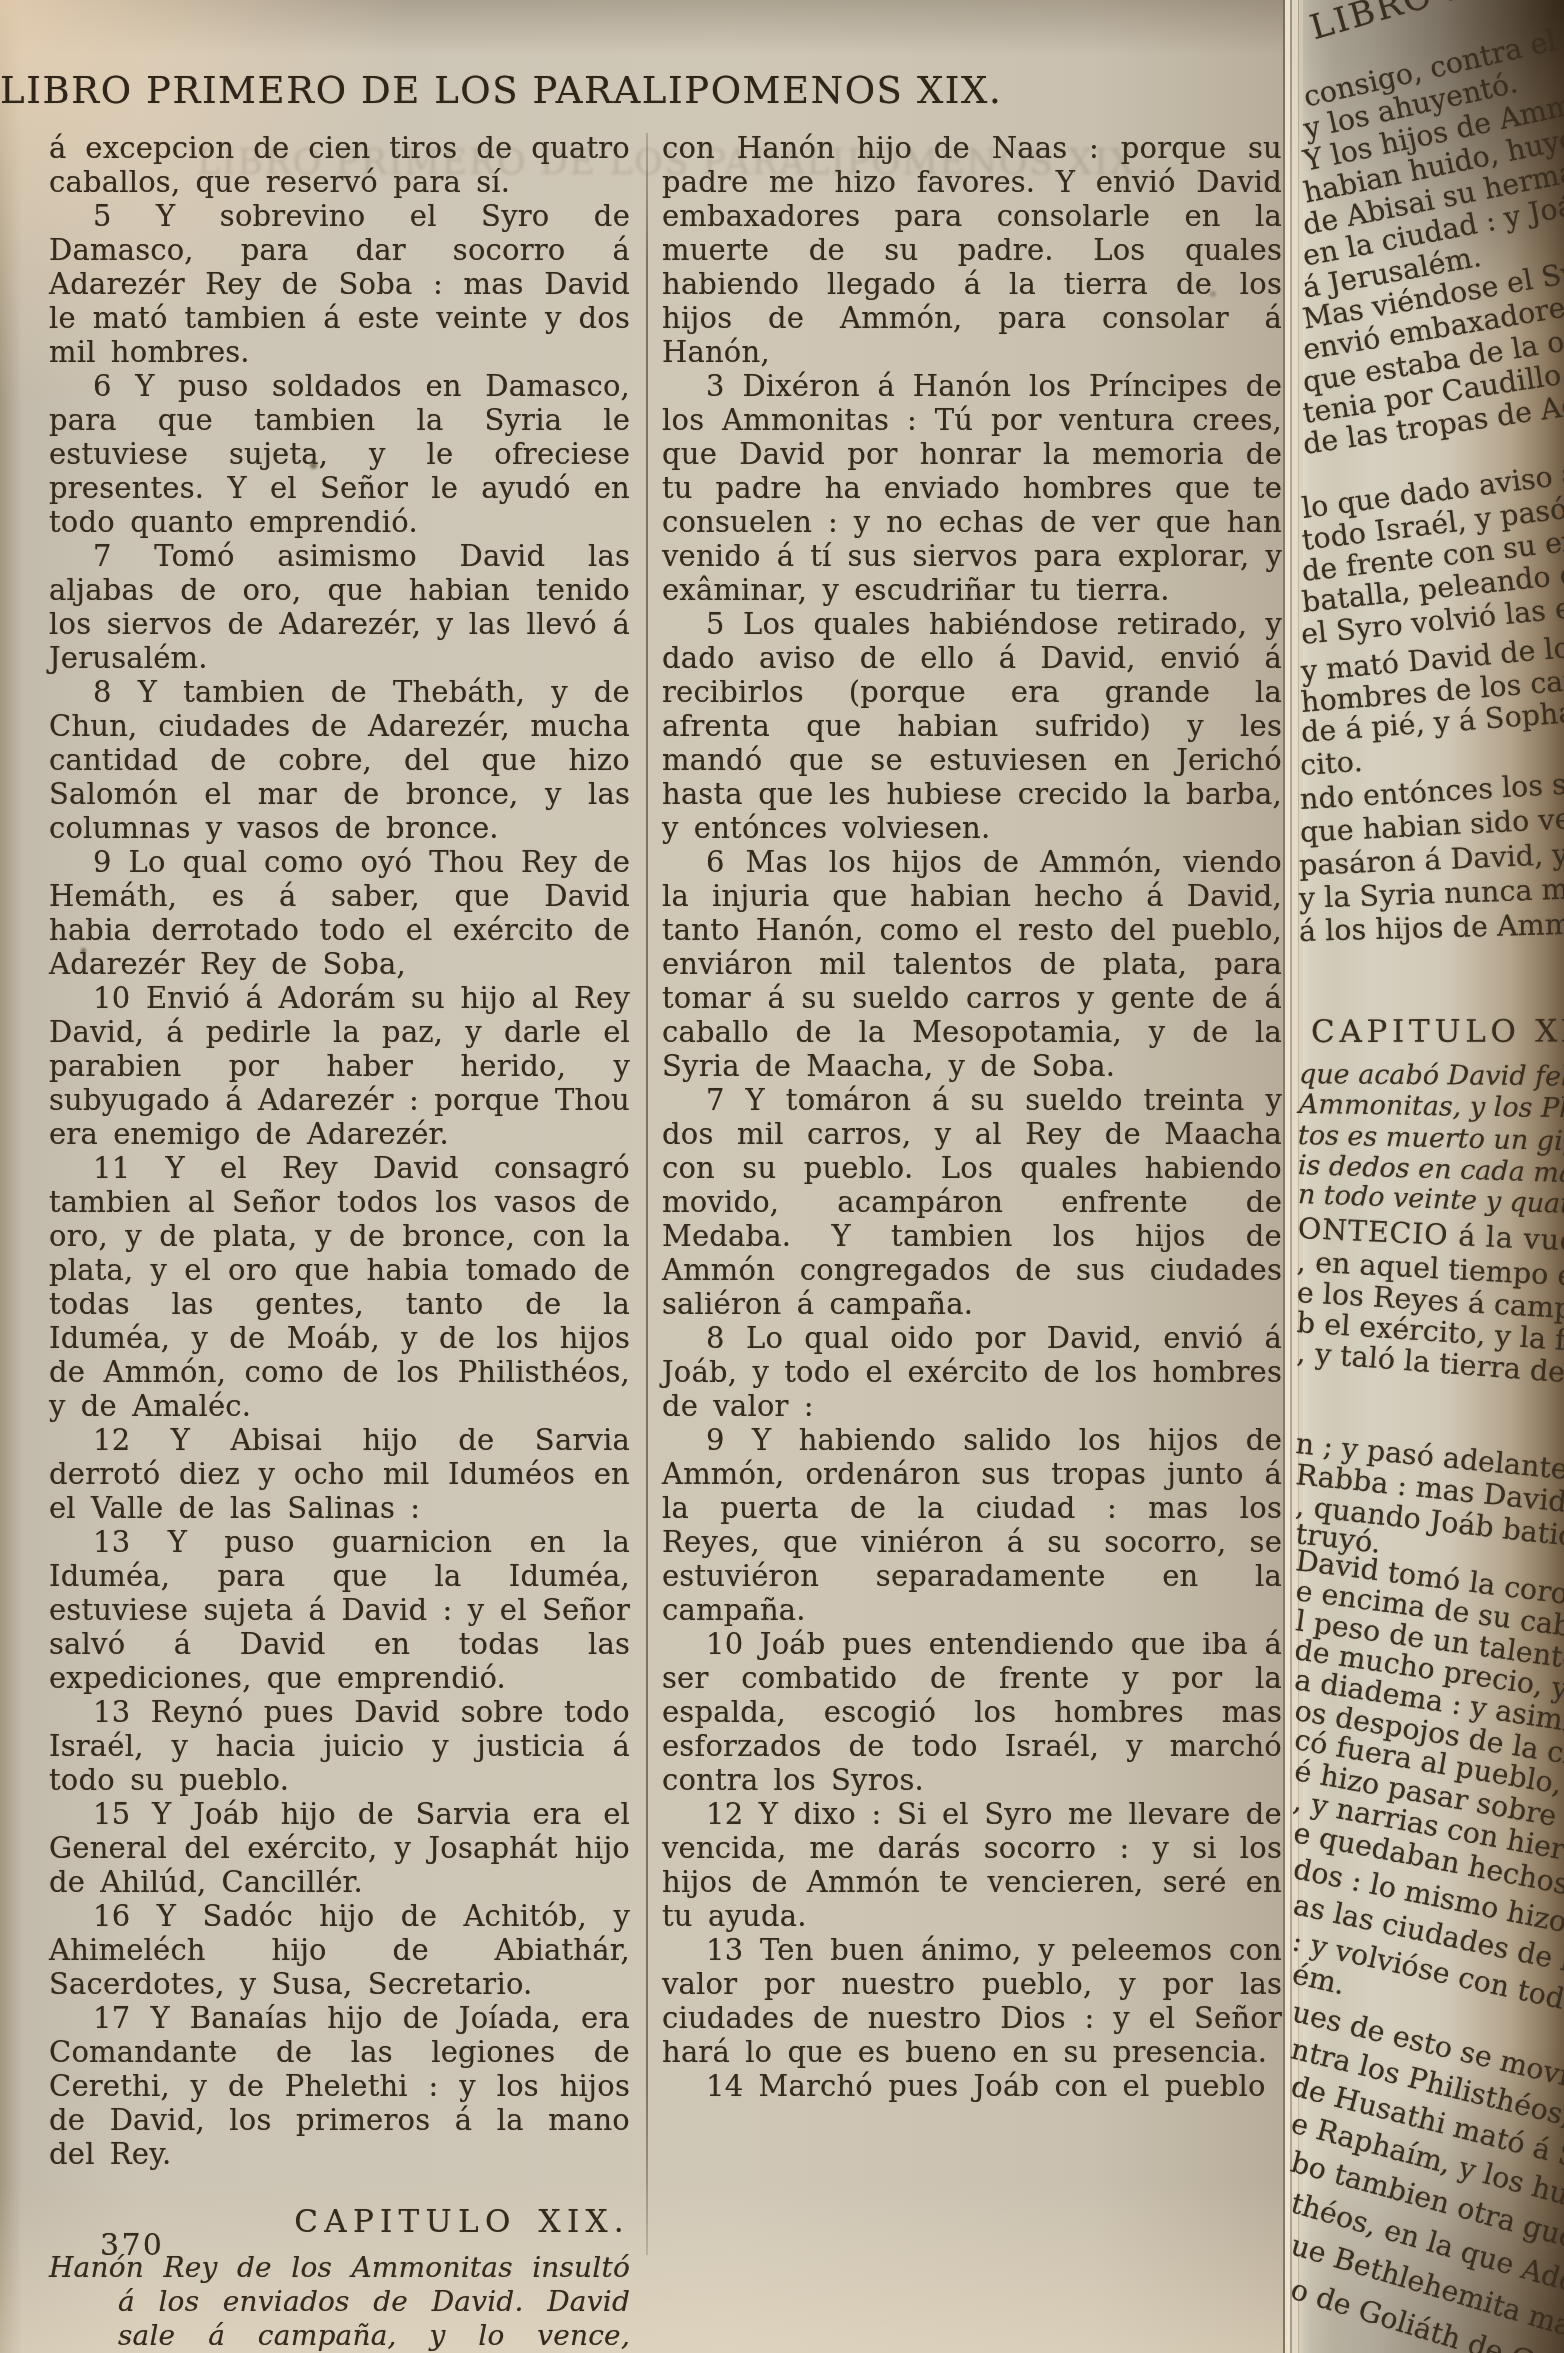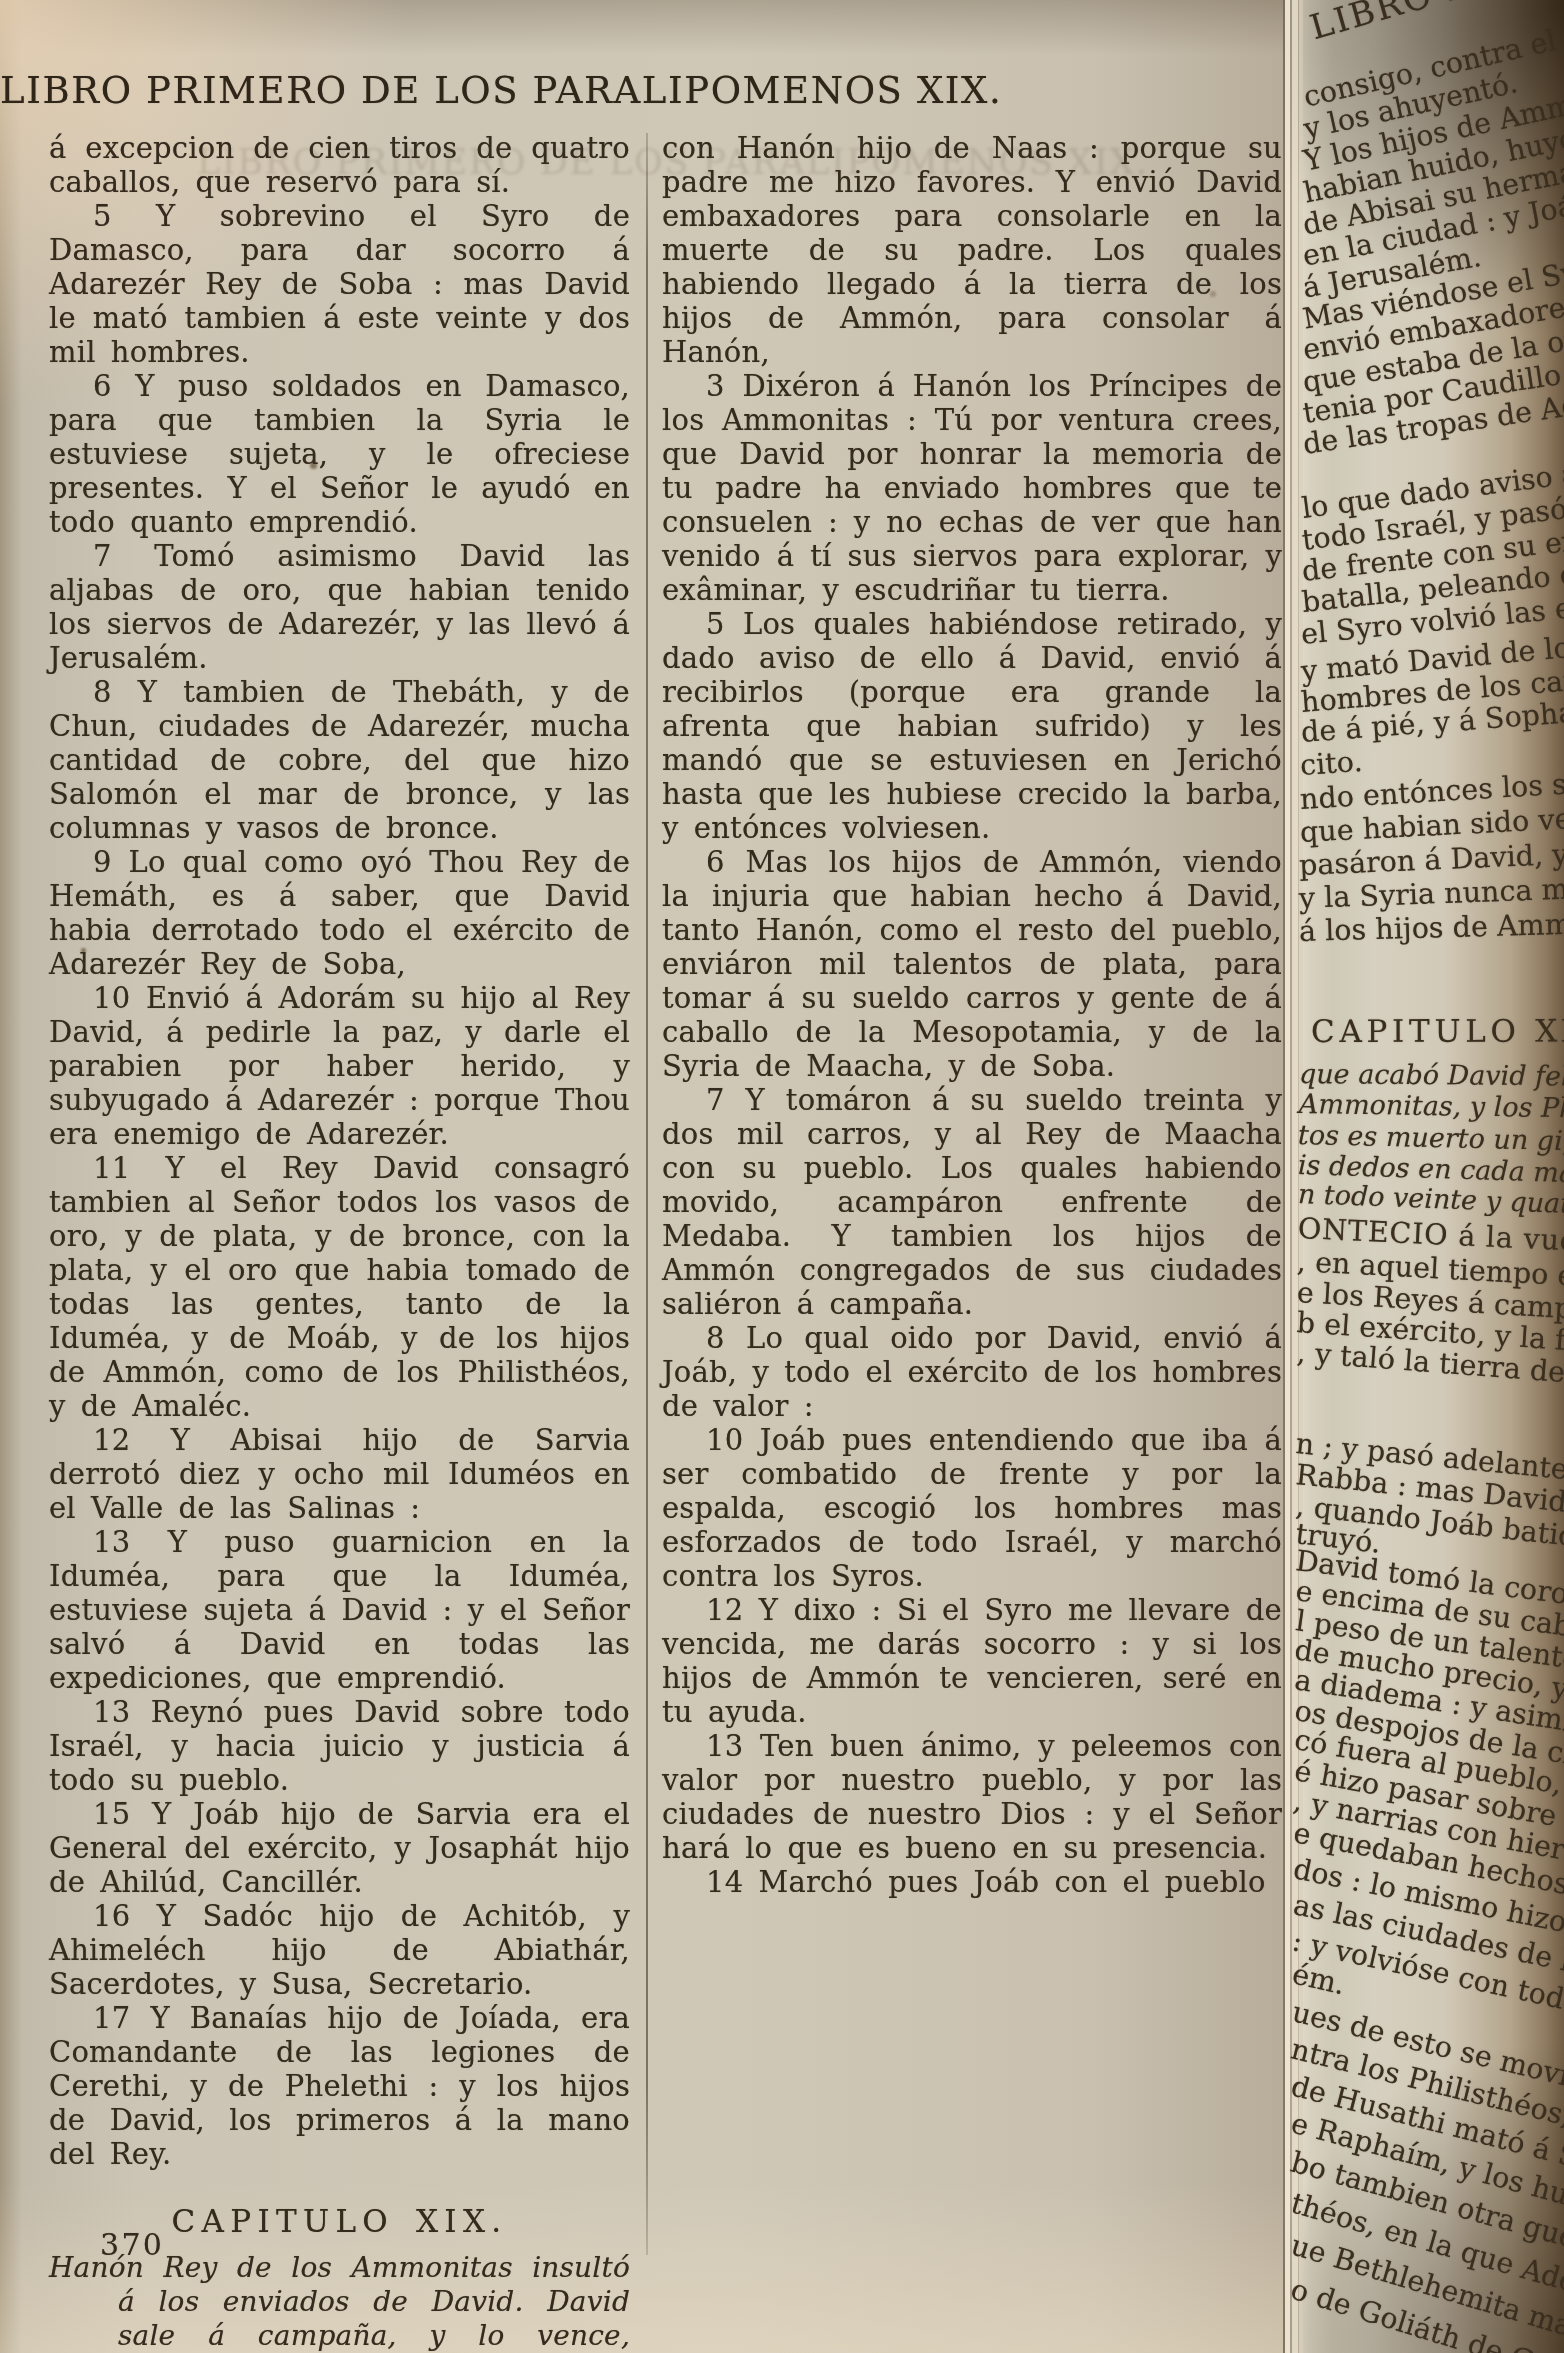--- a/index.html
+++ b/index.html
@@ -18,21 +18,21 @@
   #ghost-title{position:absolute;left:7.8px;top:142px;width:1330px;text-align:center;
     font-size:35px;letter-spacing:1.6px;color:rgba(80,64,44,.16);filter:blur(1.6px);white-space:nowrap;}
   .col{position:absolute;top:131px;font-size:29px;line-height:34px;text-align:justify;
        word-spacing:.2em;letter-spacing:0.2px;text-shadow:0 0 0.8px rgba(52,42,29,.45);}
   #left-col{left:49px;width:581px;}
   #right-col{left:662px;width:620px;}
   .col p{margin:0;}
   .col p.v{text-indent:44px;}
   #divider{position:absolute;left:646px;top:133px;width:2.3px;height:2122px;
     background:linear-gradient(180deg,rgba(72,57,38,.25),rgba(72,57,38,.6) 6%,rgba(72,57,38,.6) 92%,rgba(72,57,38,.2));}
-  #chapter-heading{margin:33px 0 12.5px 0 !important;text-align:center;font-size:31px;
+  #chapter-heading{margin:33px 0 12.5px 0 !important;text-align:right;font-size:31px;
     letter-spacing:6.3px;text-indent:0 !important;white-space:nowrap;}
   #chapter-summary{font-style:italic;font-size:28px;padding-left:69px;text-indent:-69px !important;}
   #page-number{position:absolute;left:100px;top:2227px;font-size:30px;letter-spacing:2.3px;
       text-shadow:0 0 0.8px rgba(52,42,29,.45);}
   .speck{position:absolute;border-radius:50%;background:rgba(70,48,24,.55);filter:blur(0.8px);}
   
   #next-page{position:absolute;left:1283px;top:0;width:282px;height:2354px;
     background:
       radial-gradient(circle at 100% 0%, rgba(38,26,14,.8) 0, rgba(38,26,14,0) 336px),
       radial-gradient(circle at 100% 100%, rgba(52,38,22,.6) 0, rgba(52,38,22,0) 313px),
@@ -81,20 +81,21 @@
     <div id="divider"></div>
 
     <div id="right-col" class="col">
       <div id="right-paragraphs">
           <p class="cont">con Hanón hijo de Naas : porque su padre me hizo favores. Y envió David embaxadores para consolarle en la muerte de su padre. Los quales habiendo llegado á la tierra de los hijos de Ammón, para consolar á Hanón,</p>
           <p class="v">3 Dixéron á Hanón los Príncipes de los Ammonitas : Tú por ventura crees, que David por honrar la memoria de tu padre ha enviado hombres que te consuelen : y no echas de ver que han venido á tí sus siervos para explorar, y exâminar, y escudriñar tu tierra.</p>
           <p class="v">5 Los quales habiéndose retirado, y dado aviso de ello á David, envió á recibirlos (porque era grande la afrenta que habian sufrido) y les mandó que se estuviesen en Jerichó hasta que les hubiese crecido la barba, y entónces volviesen.</p>
           <p class="v">6 Mas los hijos de Ammón, viendo la injuria que habian hecho á David, tanto Hanón, como el resto del pueblo, enviáron mil talentos de plata, para tomar á su sueldo carros y gente de á caballo de la Mesopotamia, y de la Syria de Maacha, y de Soba.</p>
           <p class="v">7 Y tomáron á su sueldo treinta y dos mil carros, y al Rey de Maacha con su pueblo. Los quales habiendo movido, acampáron enfrente de Medaba. Y tambien los hijos de Ammón congregados de sus ciudades saliéron á campaña.</p>
           <p class="v">8 Lo qual oido por David, envió á Joáb, y todo el exército de los hombres de valor :</p>
+          <p class="v">9 Y habiendo salido los hijos de Ammón, ordenáron sus tropas junto á la puerta de la ciudad : mas los Reyes, que viniéron á su socorro, se estuviéron separadamente en la campaña.</p>
           <p class="v">10 Joáb pues entendiendo que iba á ser combatido de frente y por la espalda, escogió los hombres mas esforzados de todo Israél, y marchó contra los Syros.</p>
           <p class="v">12 Y dixo : Si el Syro me llevare de vencida, me darás socorro : y si los hijos de Ammón te vencieren, seré en tu ayuda.</p>
           <p class="v">13 Ten buen ánimo, y peleemos con valor por nuestro pueblo, y por las ciudades de nuestro Dios : y el Señor hará lo que es bueno en su presencia.</p>
           <p class="v">14 Marchó pues Joáb con el pueblo</p>
         </div>
     </div>
 
     <div id="page-number">370</div>
 
     <div class="speck" style="left:310px;top:462px;width:7px;height:7px;"></div>

